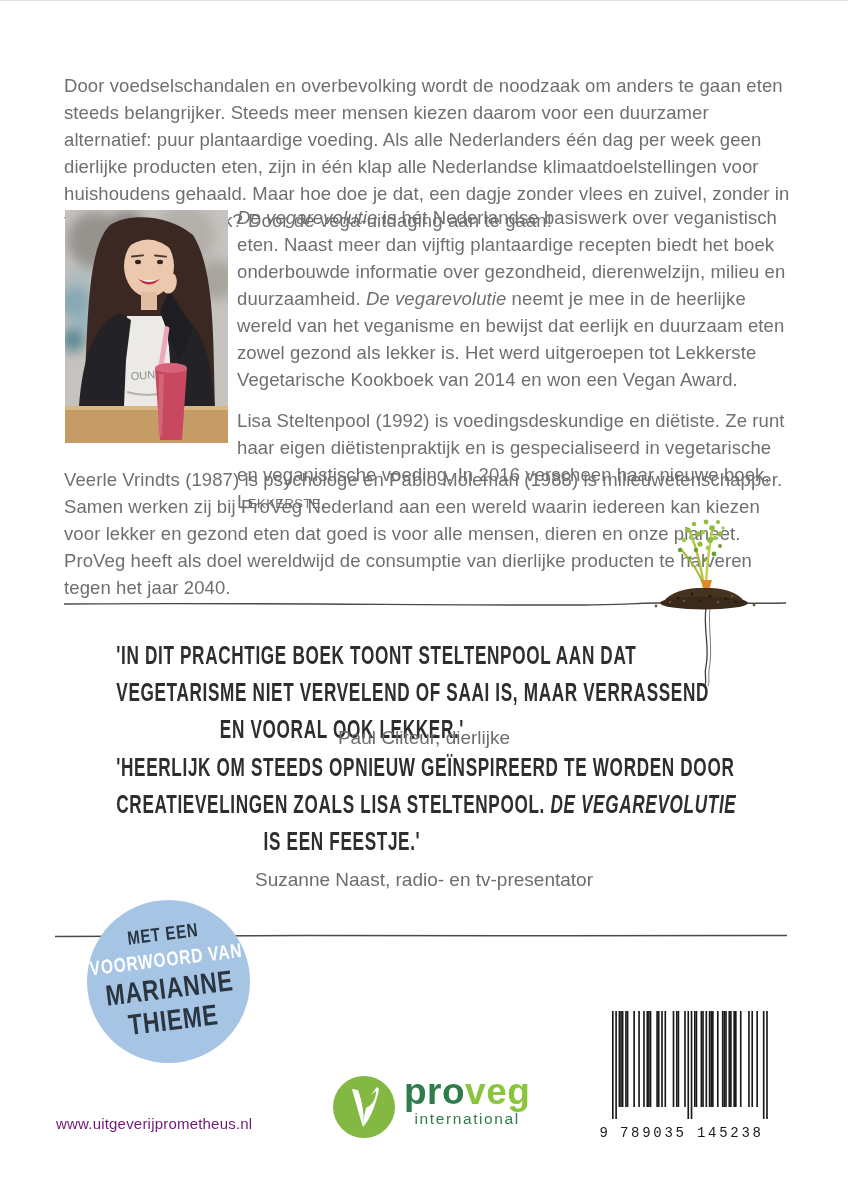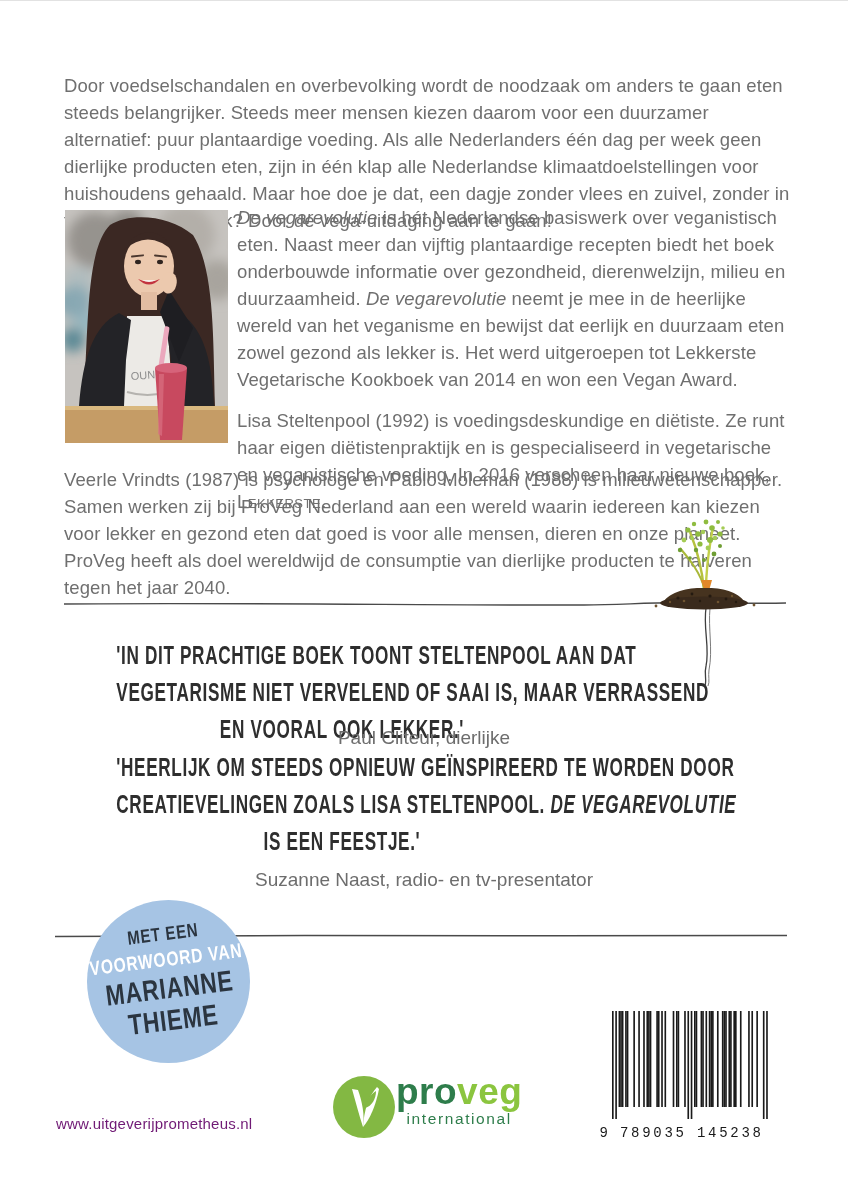--- a/index.html
+++ b/index.html
@@ -56,21 +56,21 @@
   .badge-line{font-weight:800;white-space:nowrap;letter-spacing:1px;transform:scaleX(0.78);transform-origin:50% 50%;}
   .badge-line.l1{font-size:19px;line-height:24px;}
   .badge-line.l2{font-size:20px;line-height:26px;}
   .badge-line.l3{font-size:29px;line-height:32px;}
   .badge-line.l4{font-size:29px;line-height:33px;}
 
   
   .url{left:56px;top:1114px;font-size:15px;color:#701a75;letter-spacing:0.2px;}
   .logo{left:332px;top:1074px;width:210px;height:72px;}
   .logo-row{display:flex;align-items:flex-start;}
-  .logo-text{margin-top:-2px;line-height:1;}
+  .logo-text{margin-left:8px;margin-top:-2px;line-height:1;}
   .logo-word{font-size:37px;font-weight:700;letter-spacing:0.5px;}
   .logo-sub{font-size:15.5px;letter-spacing:1.6px;margin-top:1px;text-align:center;}
   .barcode{left:596px;top:1008px;}
 </style>
 </head>
 <body>
 
 <div class="page">
 
   <p class="abs intro body-text">

